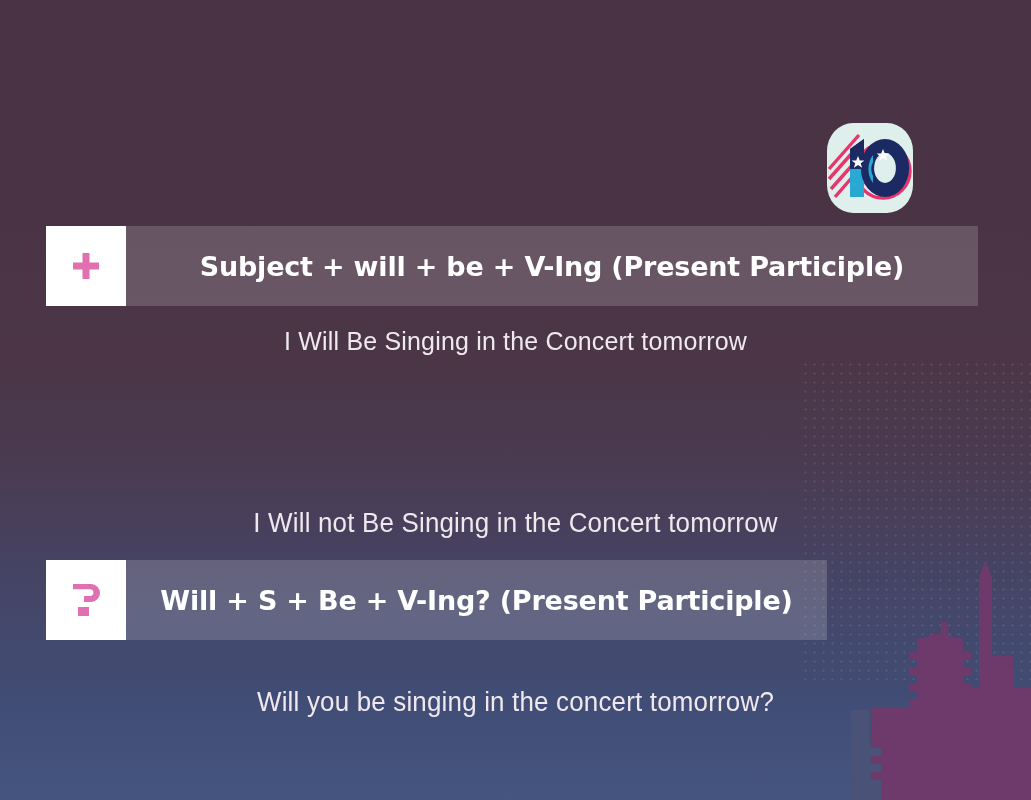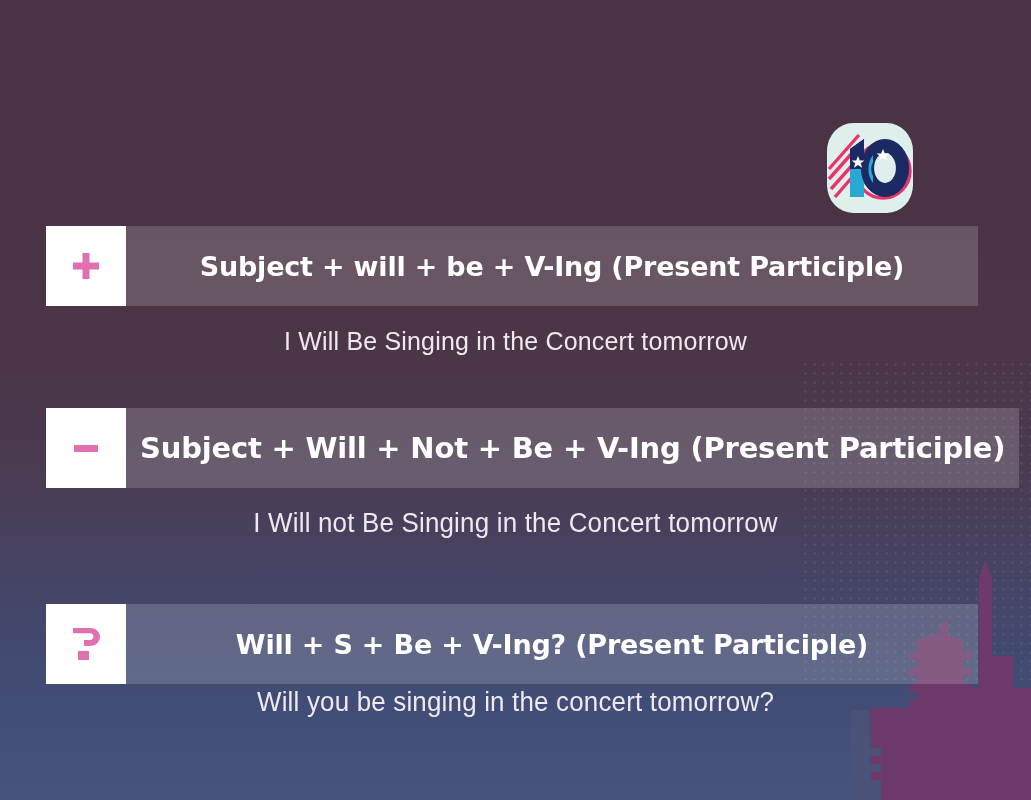--- a/index.html
+++ b/index.html
@@ -84,21 +84,21 @@
   
   .row {
     position: absolute;
     left: 46px;
     display: flex;
     align-items: stretch;
     height: 80px;
   }
   .row-1 { top: 226px; width: 932px; }
   .row-2 { top: 408px; width: 932px; }
-  .row-3 { top: 604px; width: 932px; }
+  .row-3 { top: 560px; width: 781px; }
 
   .badge {
     flex: 0 0 80px;
     width: 80px;
     height: 80px;
     background: #ffffff;
     display: flex;
     align-items: center;
     justify-content: center;
   }
@@ -220,30 +220,20 @@
       <svg class="plus-icon" width="32" height="32" viewBox="0 0 32 32">
         <path d="M12.5 3 h7 v9.5 h9.5 v7 h-9.5 v9.5 h-7 v-9.5 H3 v-7 h9.5 z" fill="#e070b0"></path>
       </svg>
     </div>
     <div class="bar">
       <span class="bar-text">Subject + will + be + V-Ing (Present Participle)</span>
     </div>
   </div>
   <div class="example ex-1">I Will Be Singing in the Concert tomorrow</div>
 
-  <div class="row row-2">
-    <div class="badge">
-      <svg class="minus-icon" width="32" height="32" viewBox="0 0 32 32">
-        <rect x="4" y="13" width="24" height="7" fill="#e070b0"></rect>
-      </svg>
-    </div>
-    <div class="bar">
-      <span class="bar-text">Subject + Will + Not + Be + V-Ing (Present Participle)</span>
-    </div>
-  </div>
   <div class="example ex-2">I Will not Be Singing in the Concert tomorrow</div>
 
   <div class="row row-3">
     <div class="badge">
       <svg class="q-icon" width="34" height="36" viewBox="0 0 34 36">
         <path d="M4 2 h18 a9 9 0 0 1 0 18 h-7 v-6 h6 a3.4 3.4 0 0 0 0 -6.8 H4 z" fill="#e070b0"></path>
         <rect x="9" y="25" width="11" height="9" fill="#e070b0"></rect>
       </svg>
     </div>
     <div class="bar">

